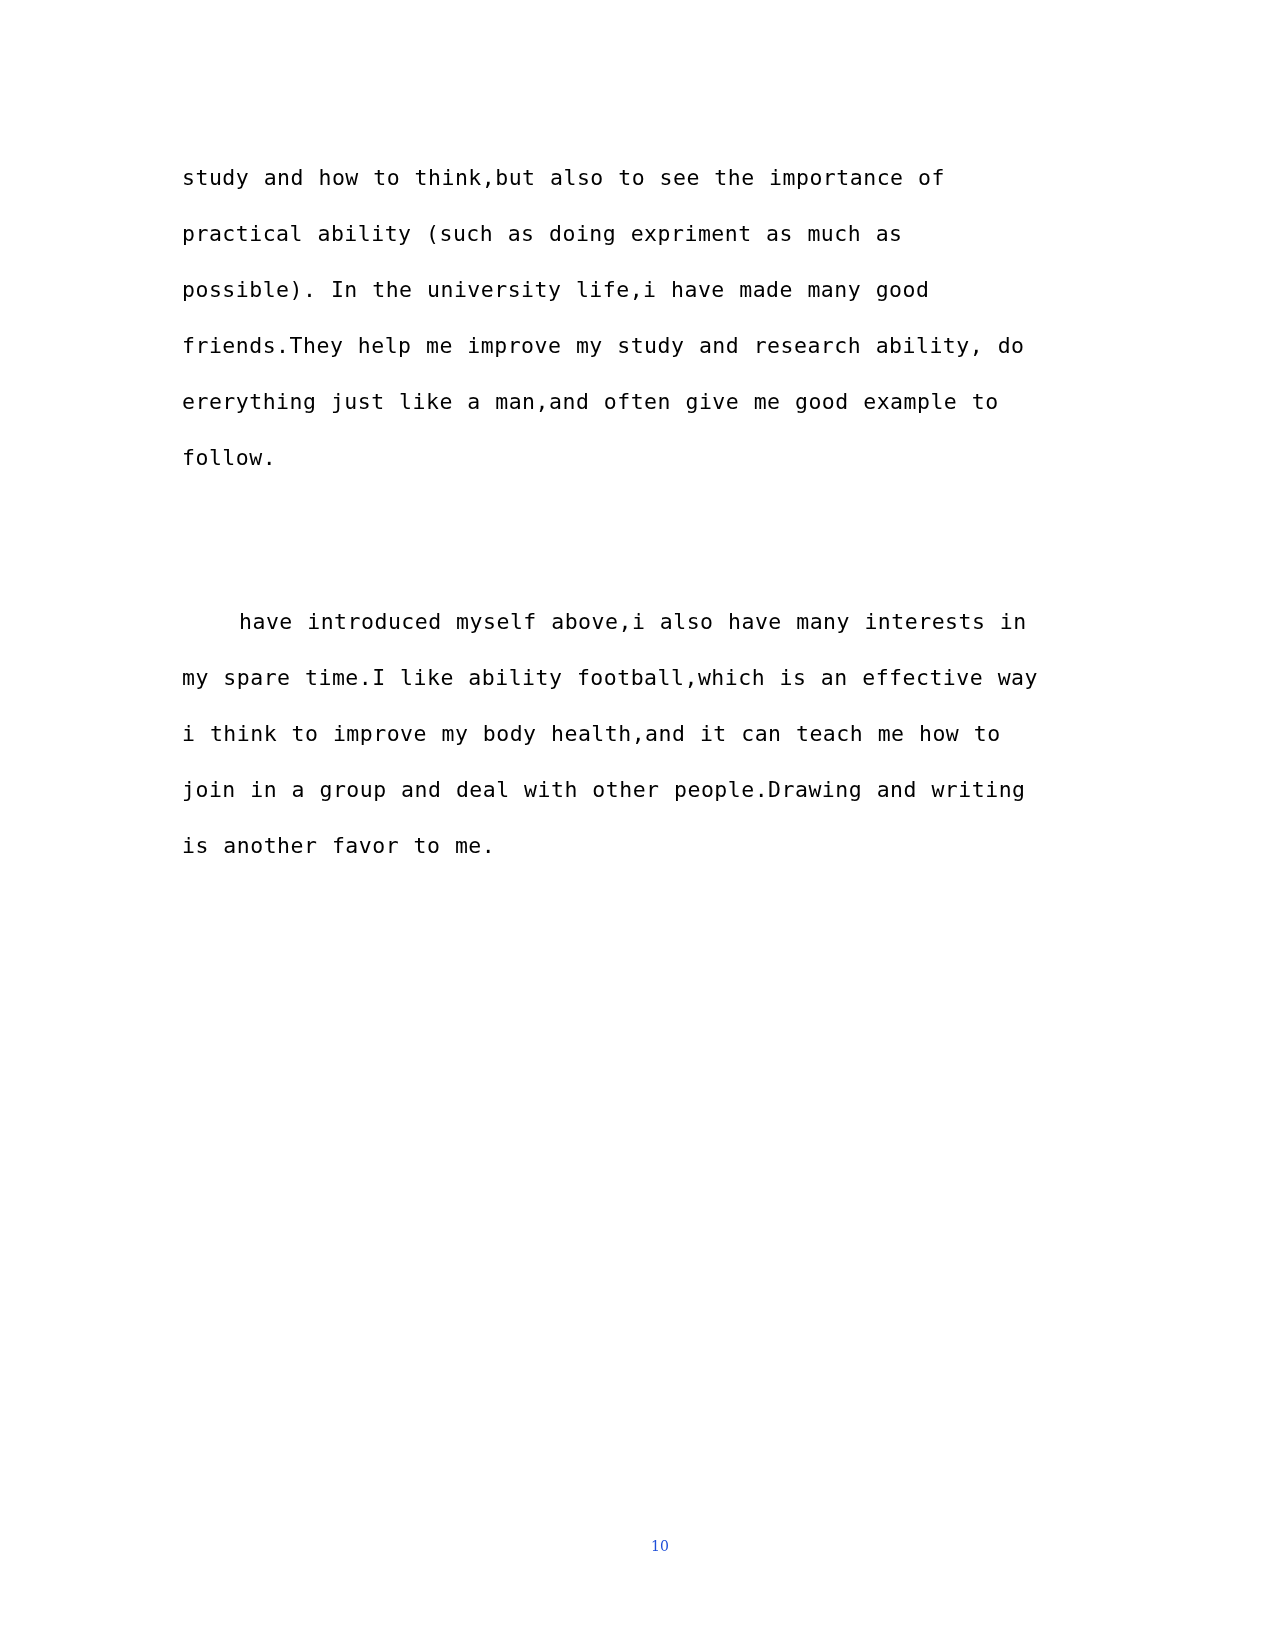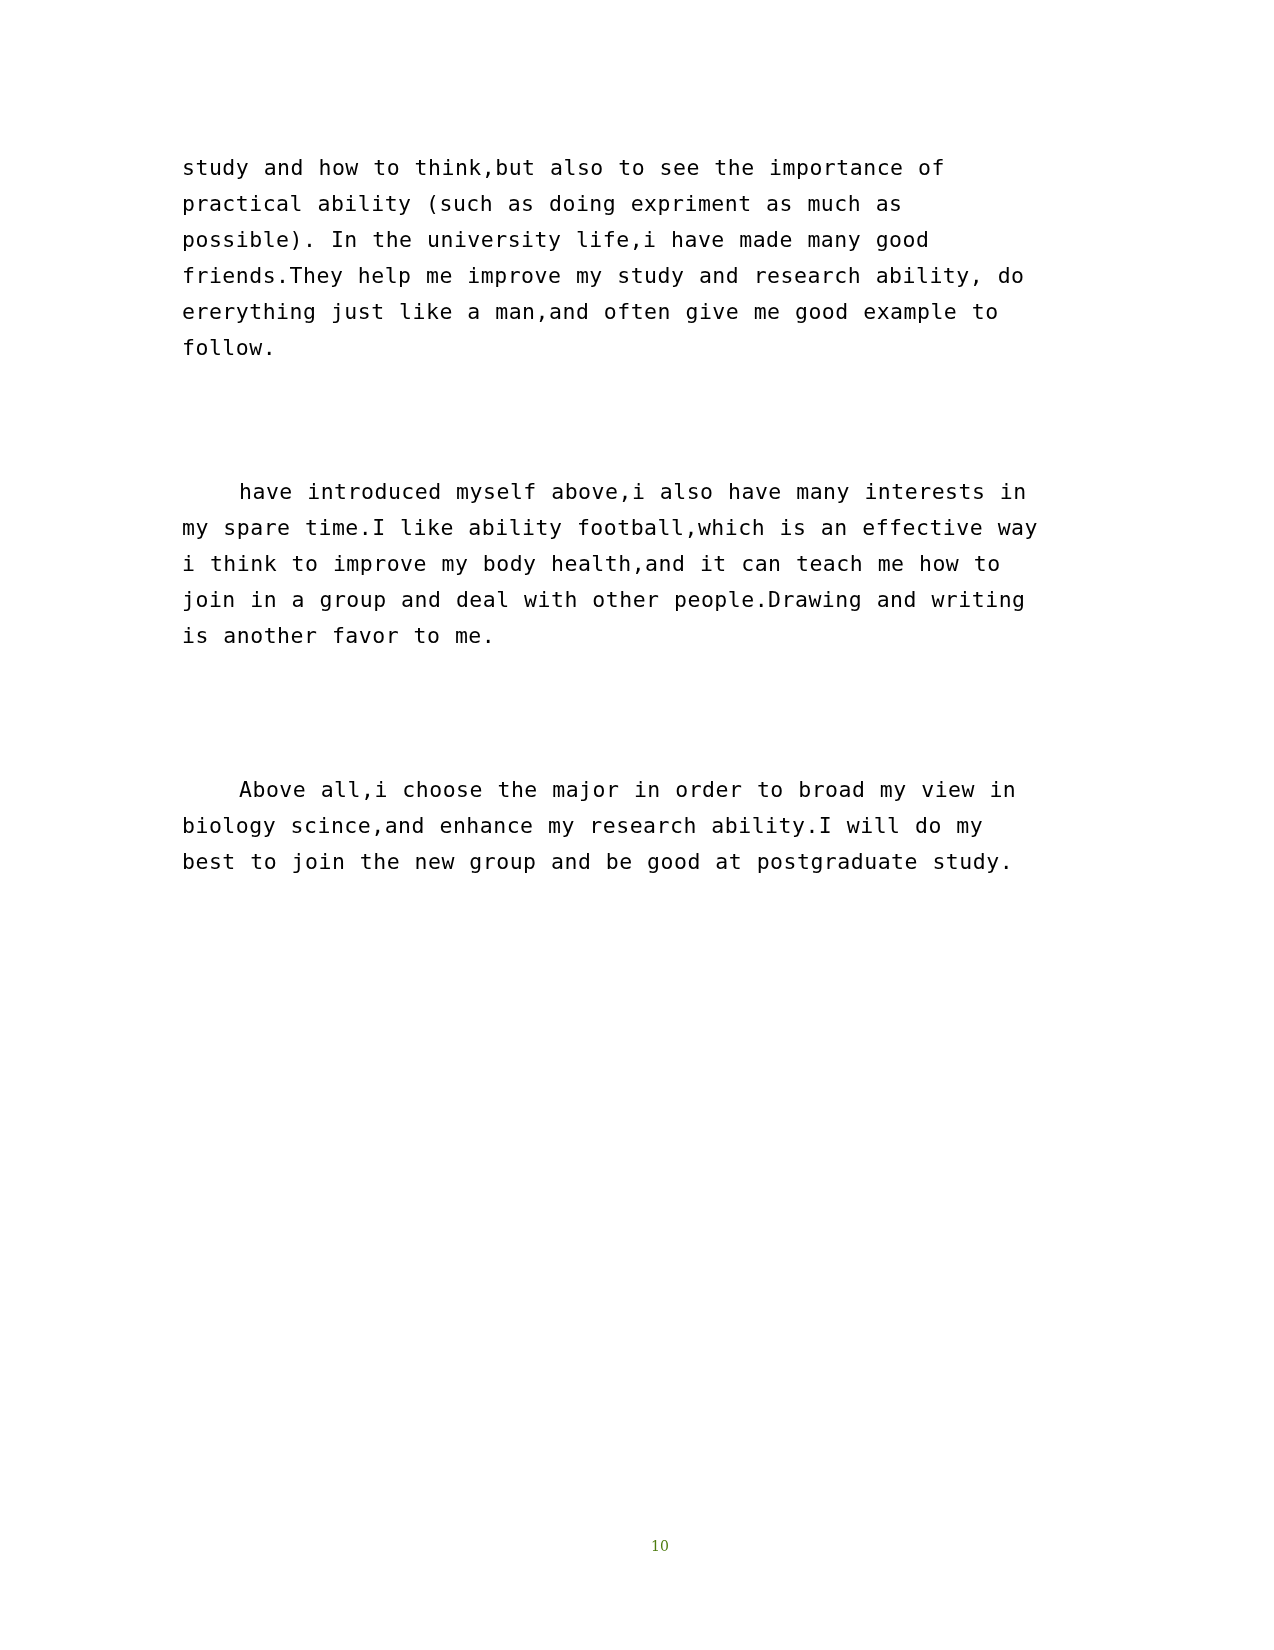--- a/index.html
+++ b/index.html
@@ -18,57 +18,56 @@
     color: #000000;
   }
   .content {
     position: absolute;
     left: 182px;
     top: 150px;
     width: 860px;
   }
   .para {
     font-size: 21.5px;
-    line-height: 36px;
+    line-height: 56px;
     letter-spacing: 0.5px;
     color: #000;
     white-space: pre-wrap;
     word-spacing: 1px;
   }
   .para.indent {
     text-indent: 57px;
   }
   .gap-1 { height: 108px; }
   .gap-2 { height: 118px; }
   .footer {
     position: absolute;
     left: 0;
     right: 0;
     bottom: 96px;
     text-align: center;
     font-size: 14px;
     font-family: "DejaVu Serif", serif;
-    color: #4d7c0f;
+    color: #1d4ed8;
     padding-left: 46px;
   }
 </style>
 </head>
 <body>
 
 <div class="page">
 
   <div class="content">
 
     <div class="para">study and how to think,but also to see the importance of practical ability (such as doing expriment as much as possible). In the university life,i have made many good friends.They help me improve my study and research ability, do ererything just like a man,and often give me good example to follow.</div>
 
     <div class="gap-1"></div>
 
     <div class="para indent">have introduced myself above,i also have many interests in my spare time.I like ability football,which is an effective way i think to improve my body health,and it can teach me how to join in a group and deal with other people.Drawing and writing is another favor to me.</div>
 
     <div class="gap-2"></div>
 
-    <div class="para indent">Above all,i choose the major in order to broad my view in biology scince,and enhance my research ability.I will do my best to join the new group and be good at postgraduate study.</div>
 
   </div>
 
   <div class="footer">10</div>
 
 </div>
 
 </body></html>

